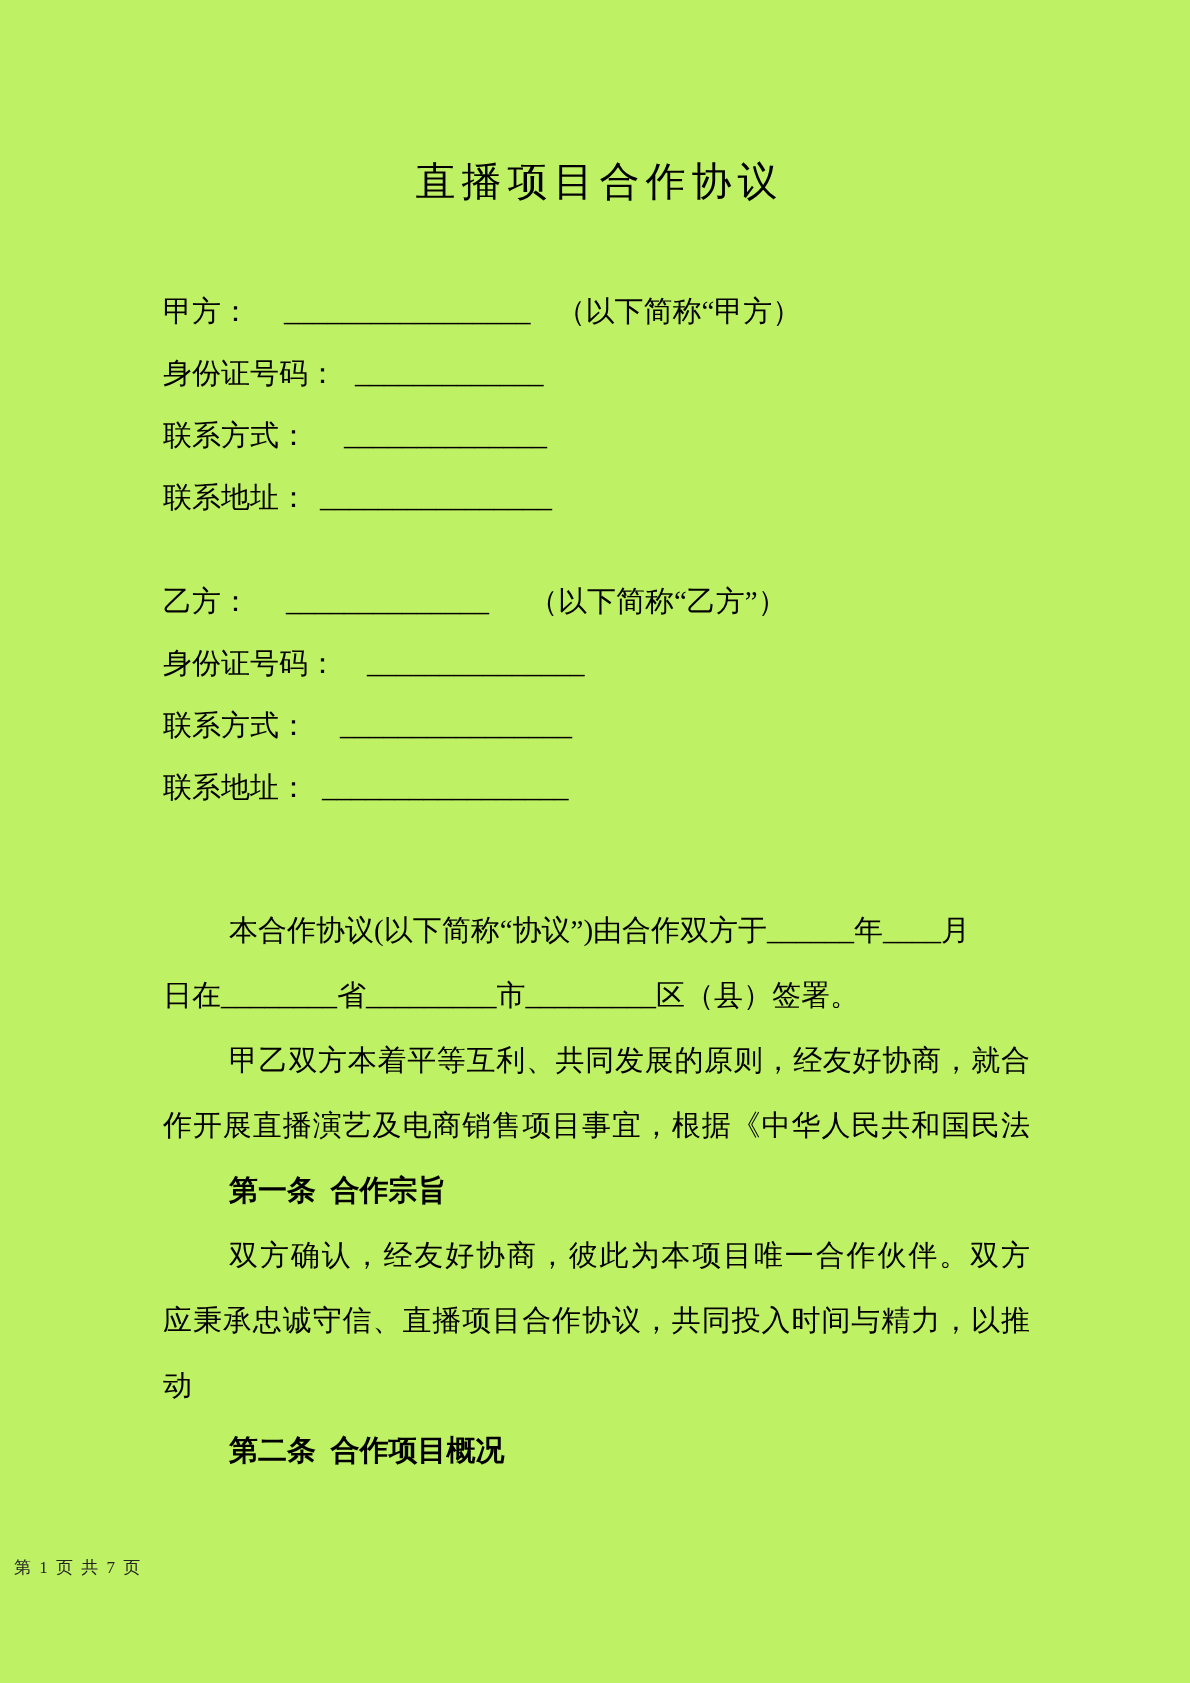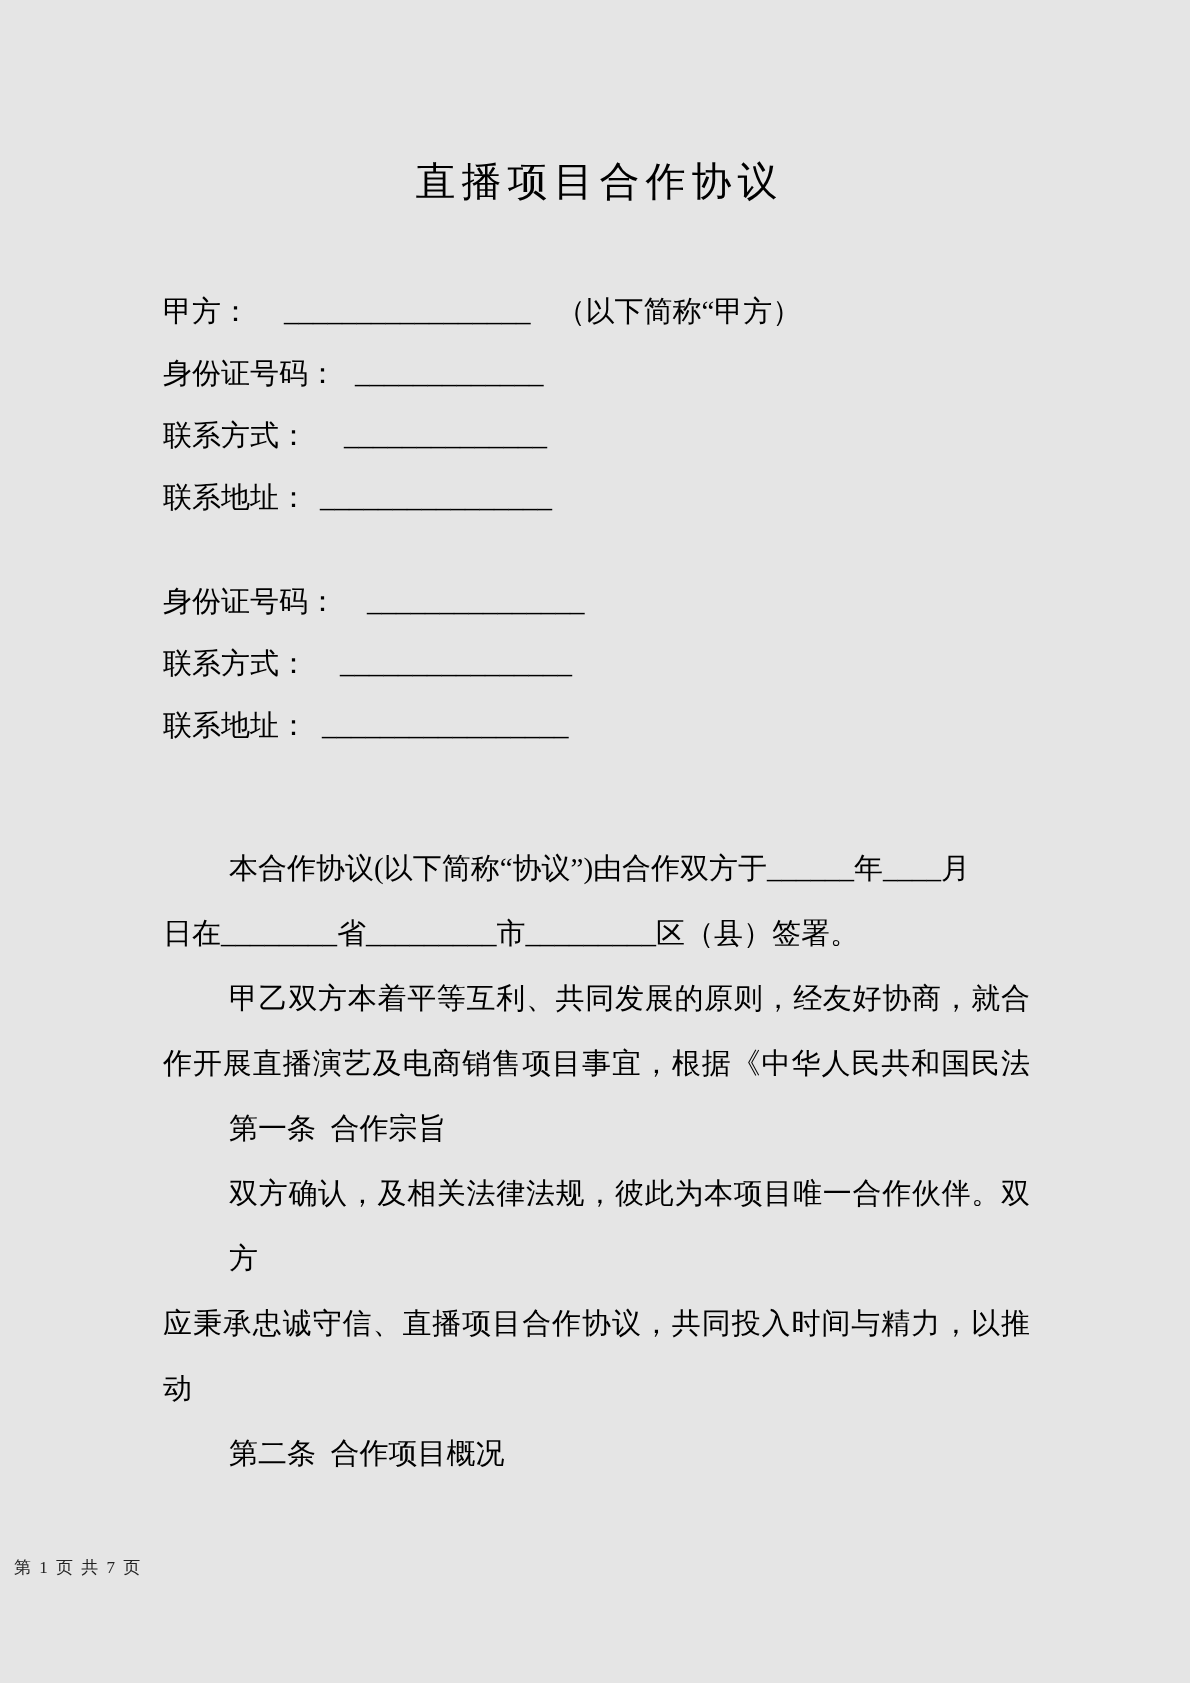--- a/index.html
+++ b/index.html
@@ -1,19 +1,19 @@
 <!DOCTYPE html>
 <html><head>
 <meta charset="utf-8">
 <style>
   html,body { margin:0; padding:0; background:#ffffff; }
   .page {
     position:relative;
     width:1190px; height:1683px;
-    background:#e5e5e5;
+    background:#bef264;
     color:#000;
     font-family:"Liberation Serif","DejaVu Serif",serif;
     overflow:hidden;
   }
   .content { padding:0 160px 0 163px; }
 
   .doc-title {
     margin:0; padding-top:148px;
     text-align:center;
     font-size:40px; font-weight:400;
@@ -39,21 +39,21 @@
   .g40 { margin-left:40px; }
 
   .body-block { margin-top:80px; }
   .body-line {
     min-height:65px; line-height:65px;
     font-size:29px;
     white-space:pre-wrap;
   }
   .stretch { text-align:justify; text-align-last:justify; }
   .indent { padding-left:66px; }
-  .heading { font-weight:400; }
+  .heading { font-weight:700; }
 
   .page-footer {
     position:absolute; top:1556px; left:14px;
     width:100%；
     width:100%;
     text-align:center;
     font-size:17px; color:#222;
     letter-spacing:2px;
   }
 </style>
@@ -75,37 +75,40 @@
       <div class="info-line">
         <span>联系方式：</span><span class="blank g36">______________</span><span></span>
       </div>
       <div class="info-line">
         <span>联系地址：</span><span class="blank g12">________________</span><span></span>
       </div>
     </div>
 
     <div class="party-b">
       <div class="info-line">
+        <span>乙方：</span><span class="blank g36">______________</span><span class="g40">（以下简称“乙方”）</span>
+      </div>
+      <div class="info-line">
         <span>身份证号码：</span><span class="blank g30">_______________</span><span></span>
       </div>
       <div class="info-line">
         <span>联系方式：</span><span class="blank g32">________________</span><span></span>
       </div>
       <div class="info-line">
         <span>联系地址：</span><span class="blank g14">_________________</span><span></span>
       </div>
     </div>
 
     <div class="body-block">
       <div class="body-line indent">本合作协议(以下简称“协议”)由合作双方于______年____月</div>
       <div class="body-line">日在________省_________市_________区（县）签署。</div>
       <div class="body-line indent stretch">甲乙双方本着平等互利、共同发展的原则，经友好协商，就合</div>
       <div class="body-line stretch">作开展直播演艺及电商销售项目事宜，根据《中华人民共和国民法</div>
       <div class="body-line indent heading">第一条  合作宗旨</div>
-      <div class="body-line indent stretch">双方确认，及相关法律法规，彼此为本项目唯一合作伙伴。双方</div>
+      <div class="body-line indent stretch">双方确认，经友好协商，彼此为本项目唯一合作伙伴。双方</div>
       <div class="body-line stretch">应秉承忠诚守信、直播项目合作协议，共同投入时间与精力，以推动</div>
       <div class="body-line indent heading">第二条  合作项目概况</div>
     </div>
 
   </div>
 
   <div class="page-footer">第 1 页 共 7 页</div>
 </div>
 
 </body></html>

